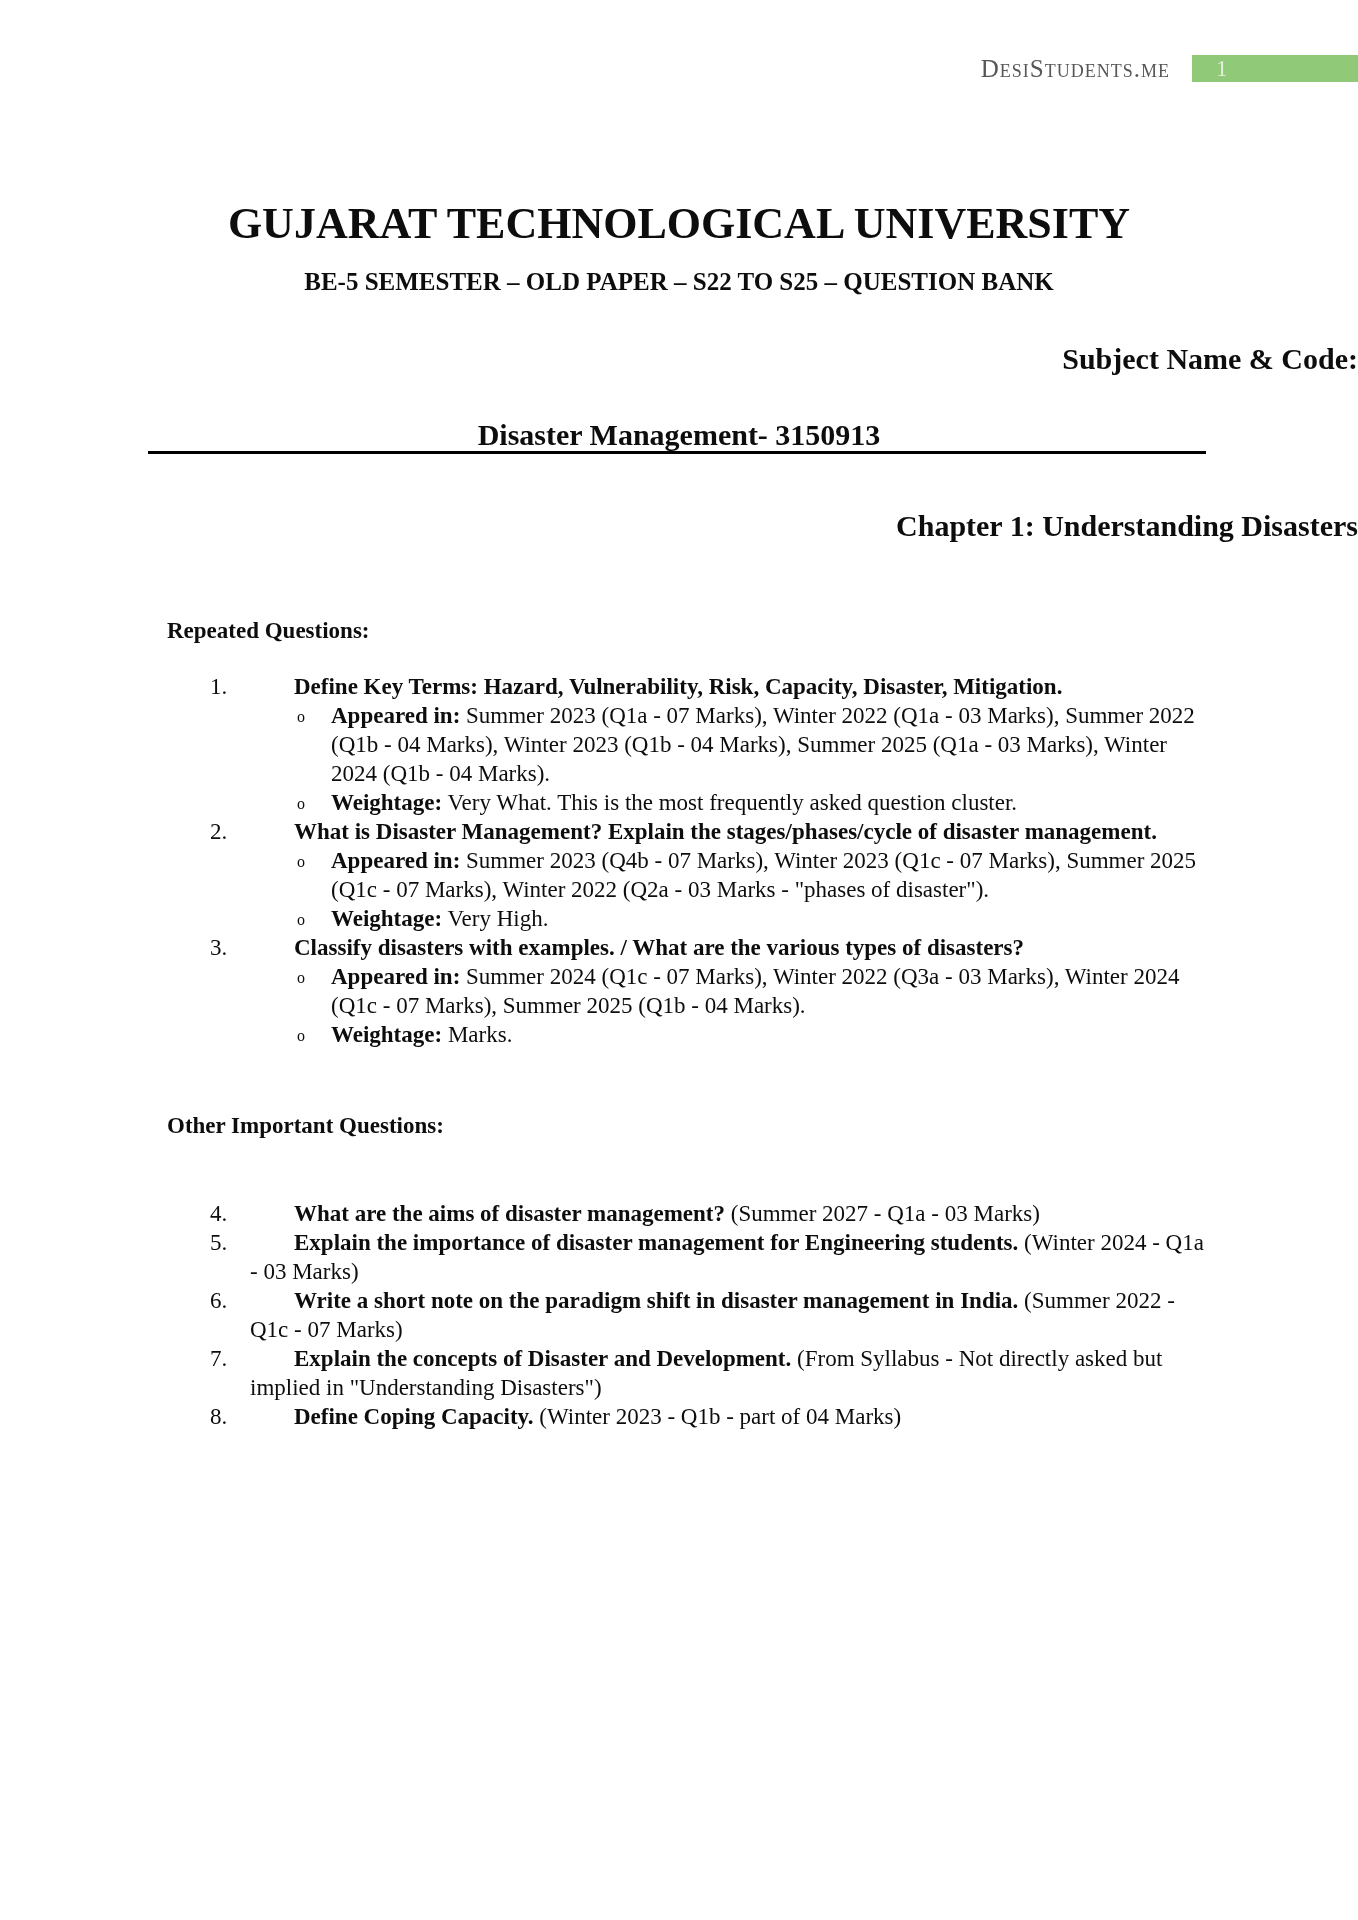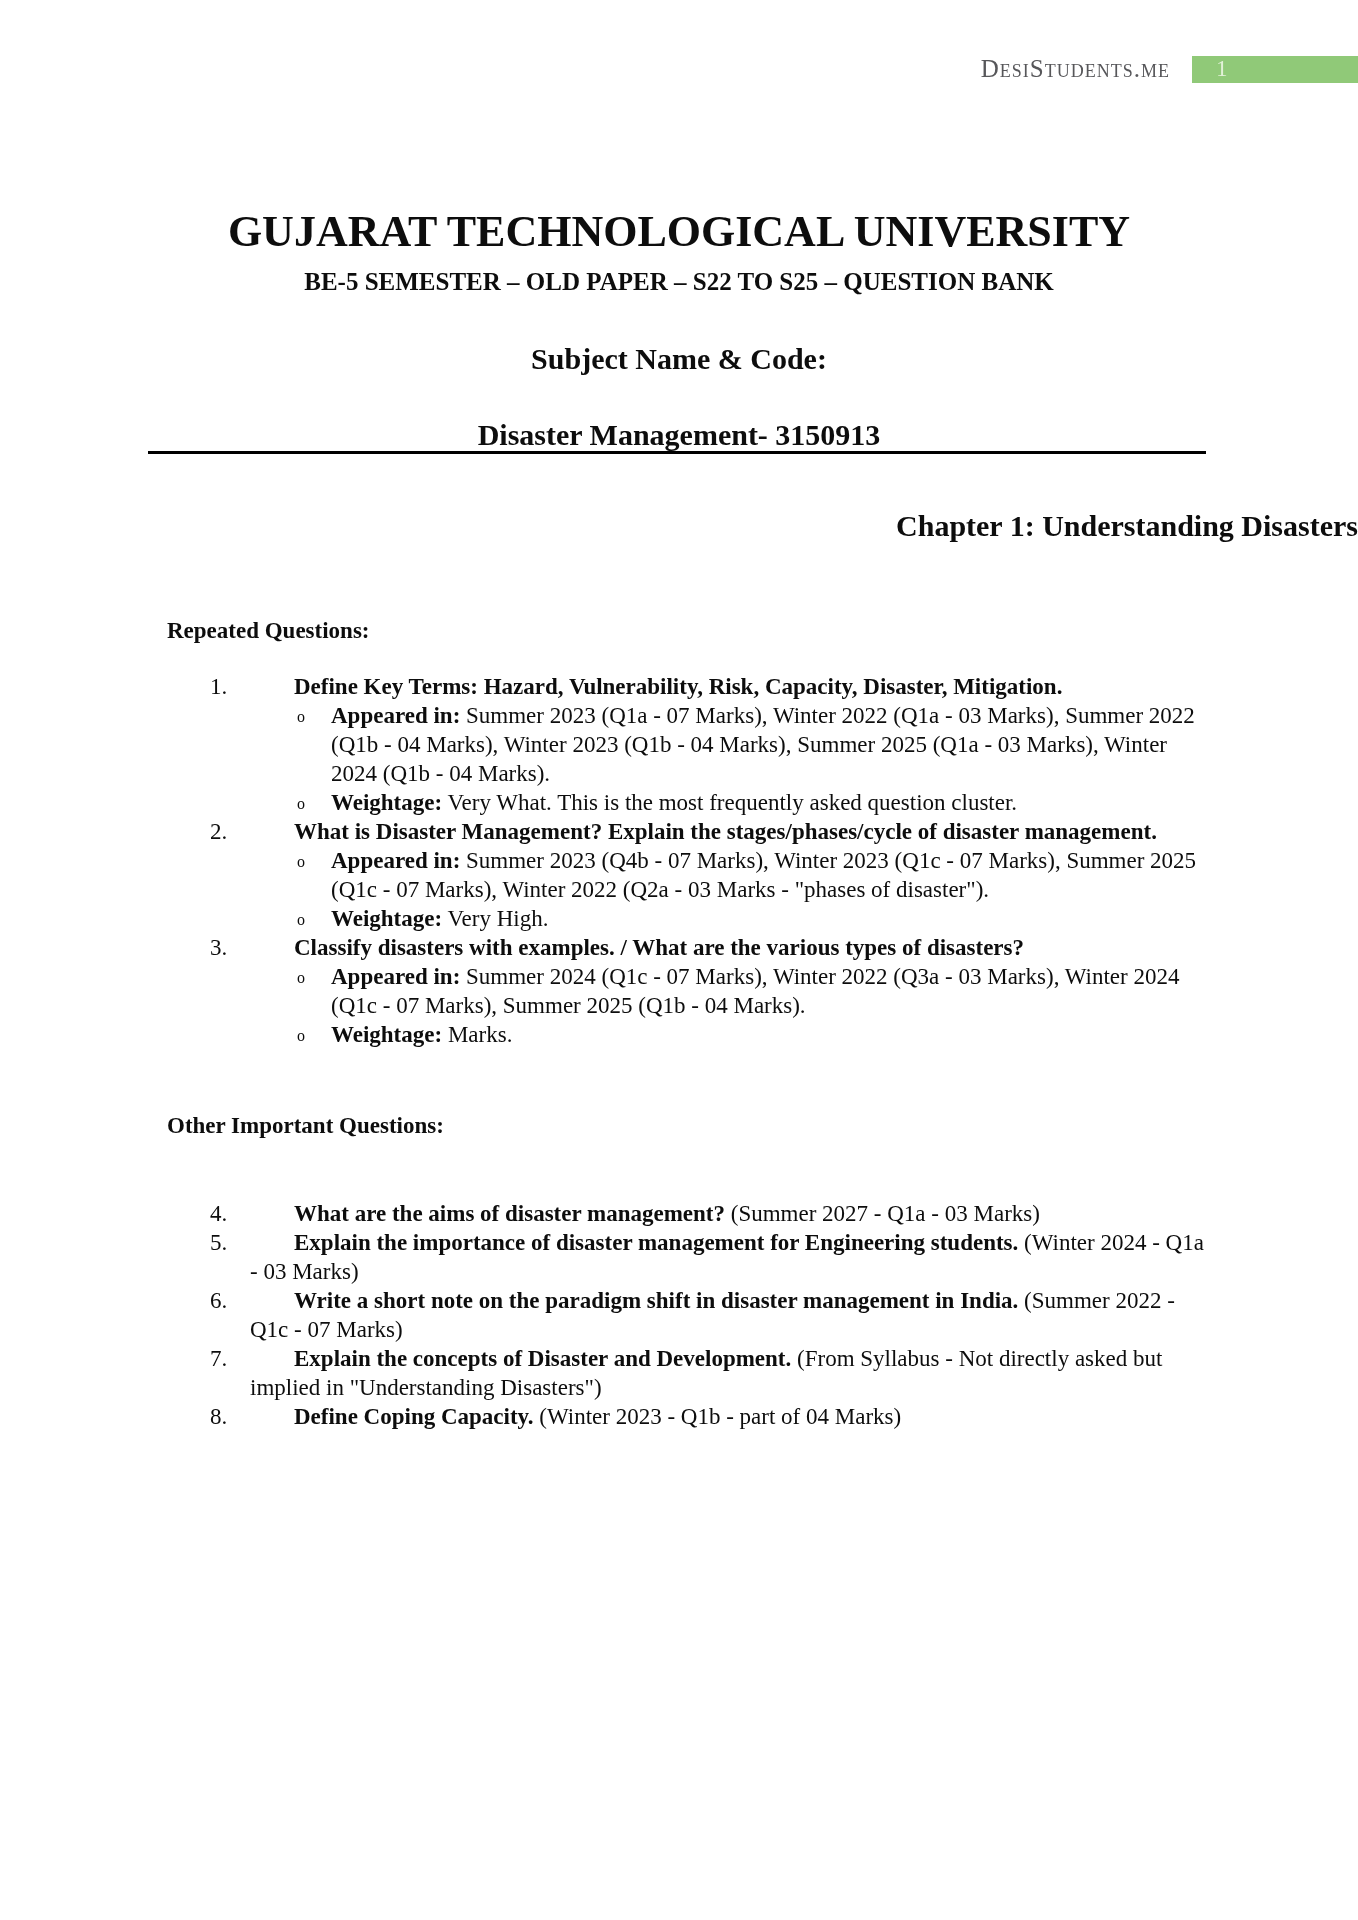--- a/index.html
+++ b/index.html
@@ -9,41 +9,41 @@
     margin:0 auto;
     background:#ffffff;
     font-family:"Liberation Serif", serif;
     color:#0d0d0d;
     overflow:hidden;
   }
 
   
   .header-row {
     position:absolute; top:55px; right:0; height:28px;
-    display:flex; align-items:center; gap:22px;
+    display:flex; align-items:flex-start; gap:22px;
   }
   .brand {
     font-variant:small-caps;
     letter-spacing:1px;
     font-size:25px;
     color:#57575a;
   }
   .page-badge {
     width:166px; height:27px;
     background:#90c978;
     display:flex; align-items:center;
     padding-left:24px; box-sizing:border-box;
     color:#e2f1d7; font-size:23px;
   }
 
   
   .center-abs { position:absolute; left:0; width:100%; text-align:center; }
-  .doc-title     { top:206px; font-size:44px; font-weight:700; }
+  .doc-title     { top:198px; font-size:44px; font-weight:700; }
   .doc-subtitle  { top:268px; font-size:25px; font-weight:700; }
-  .subject-label { top:342px; font-size:30px; font-weight:700; }
+  .subject-label { top:342px; font-size:30px; font-weight:700;text-align:right; }
   .subject-value { top:418px; font-size:30px; font-weight:700; }
   .divider {
     position:absolute; top:451px; left:148px; width:1058px;
     border-top:3px solid #000;
   }
   .chapter-heading { top:509px; font-size:30px; font-weight:700;text-align:right; }
 
   
   .content {
     position:absolute; left:167px; top:616px; width:1037px;

